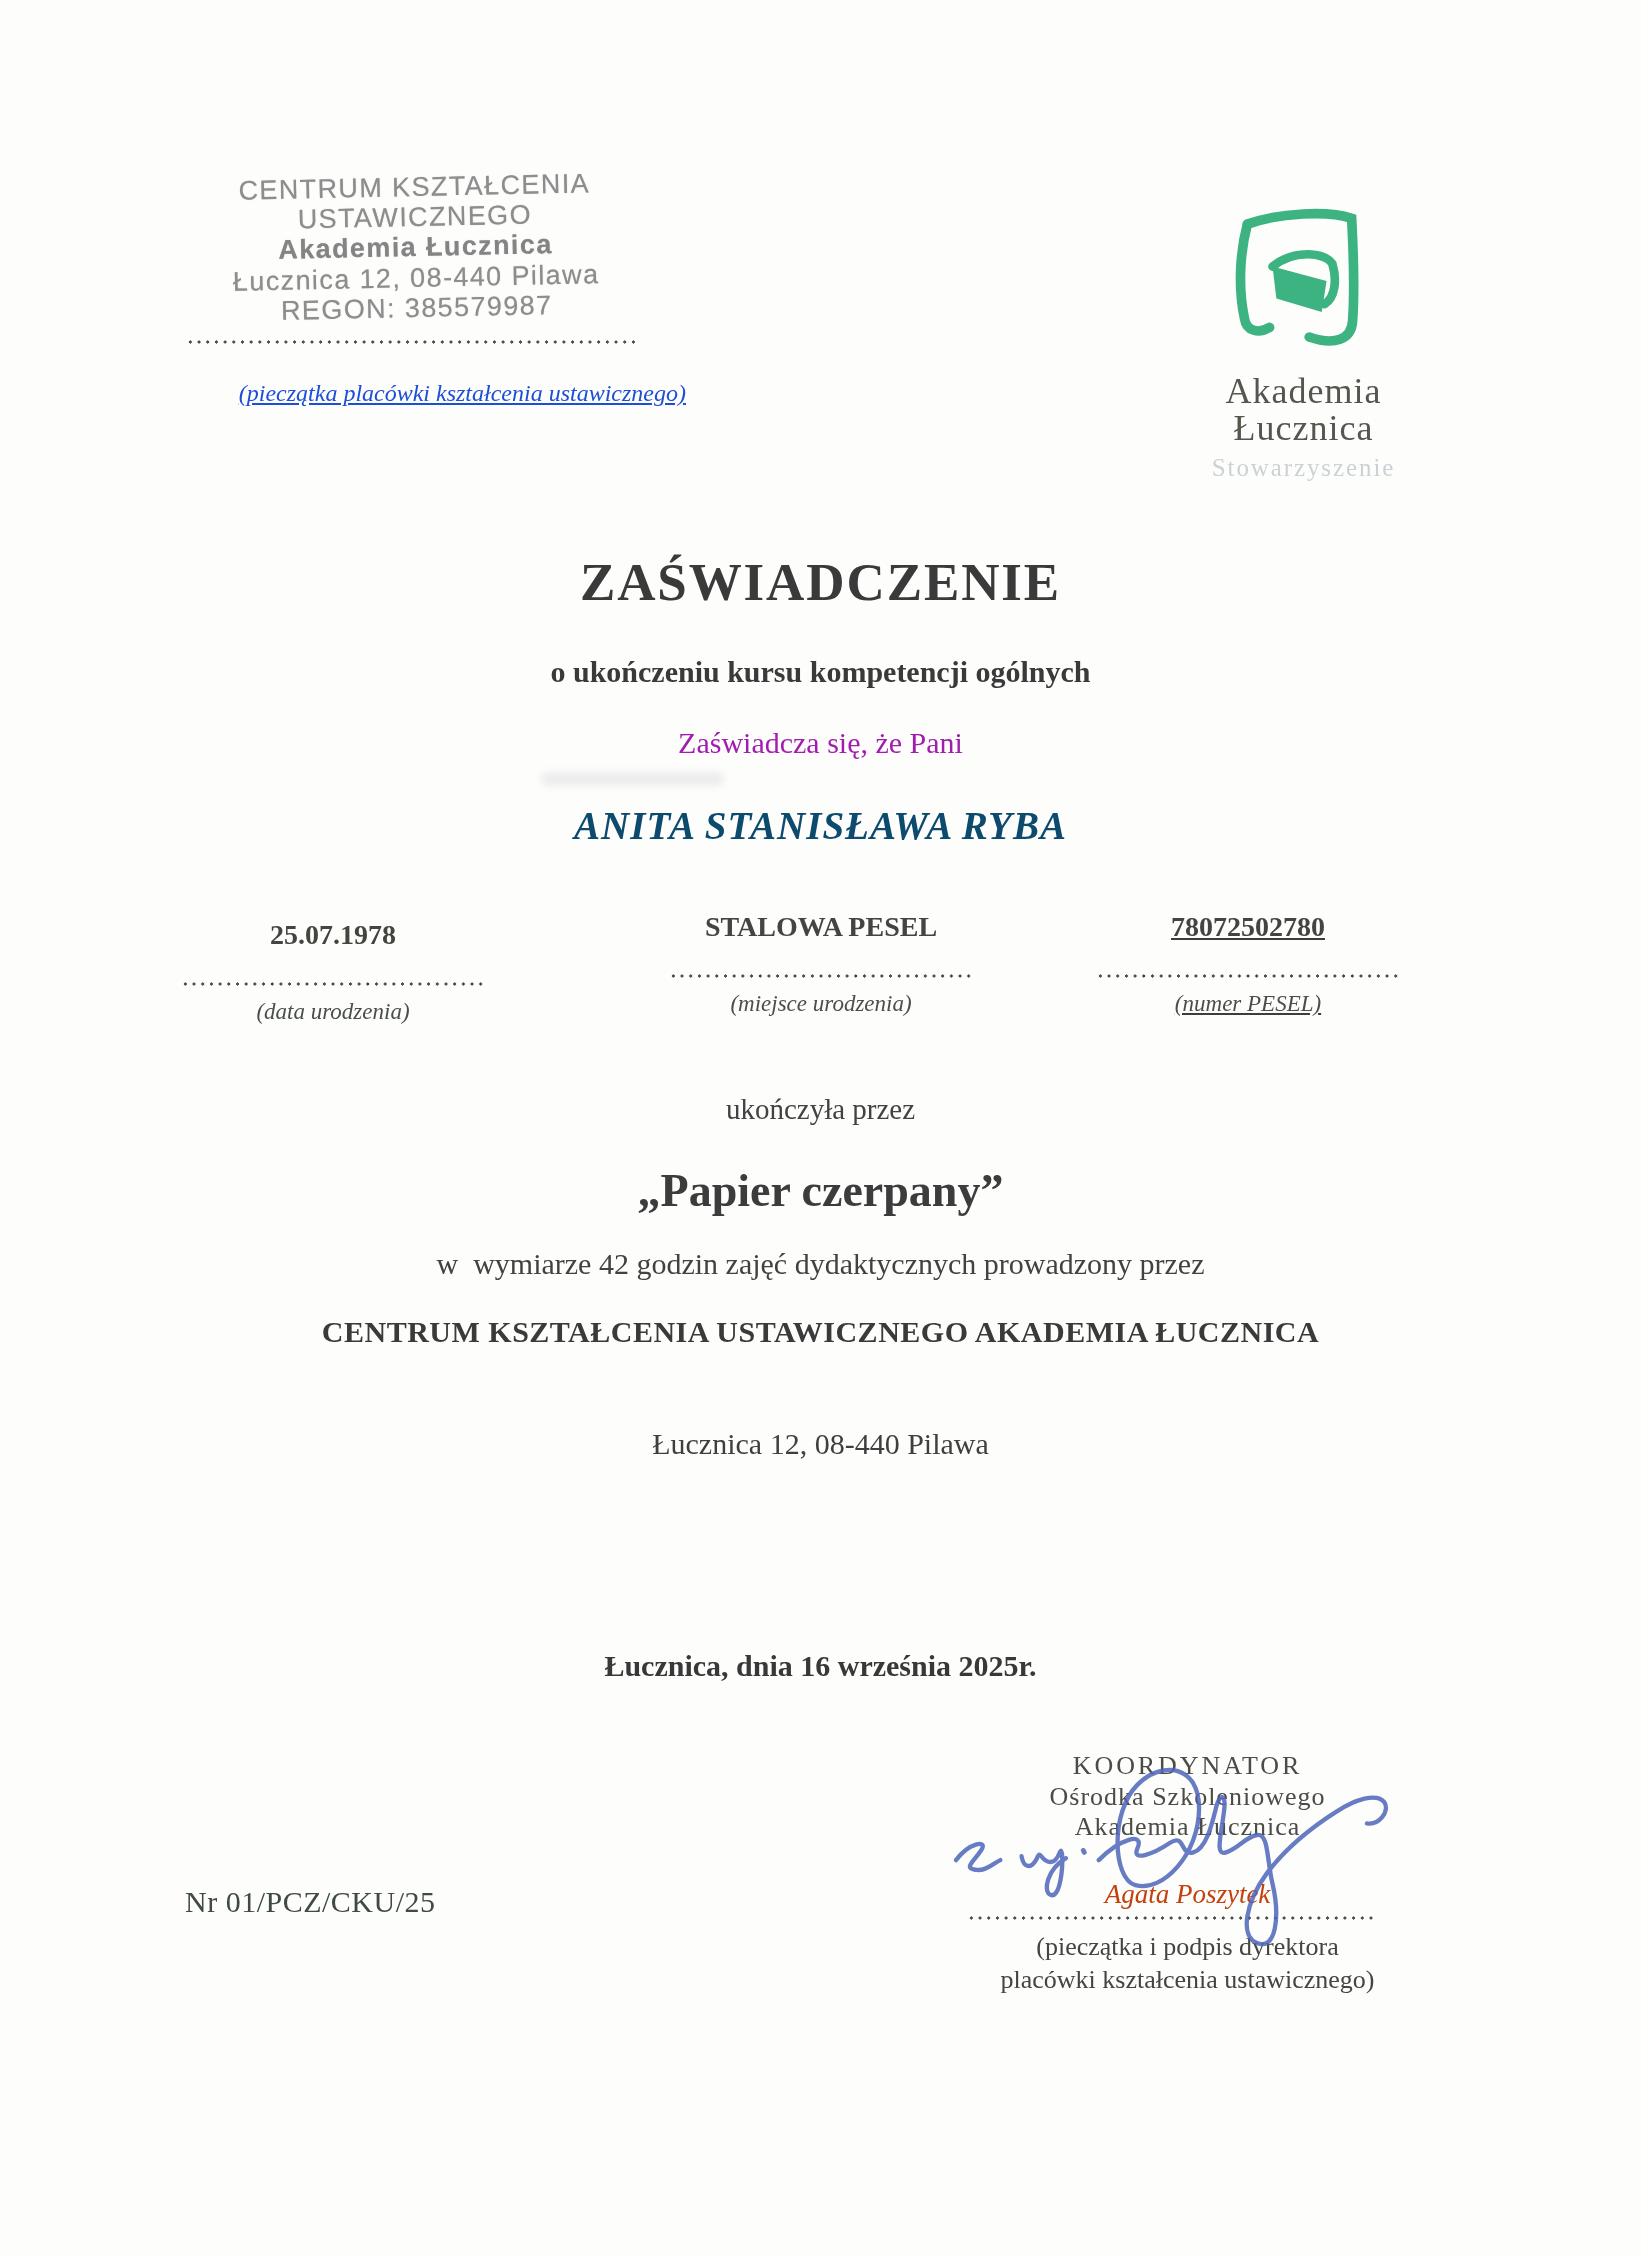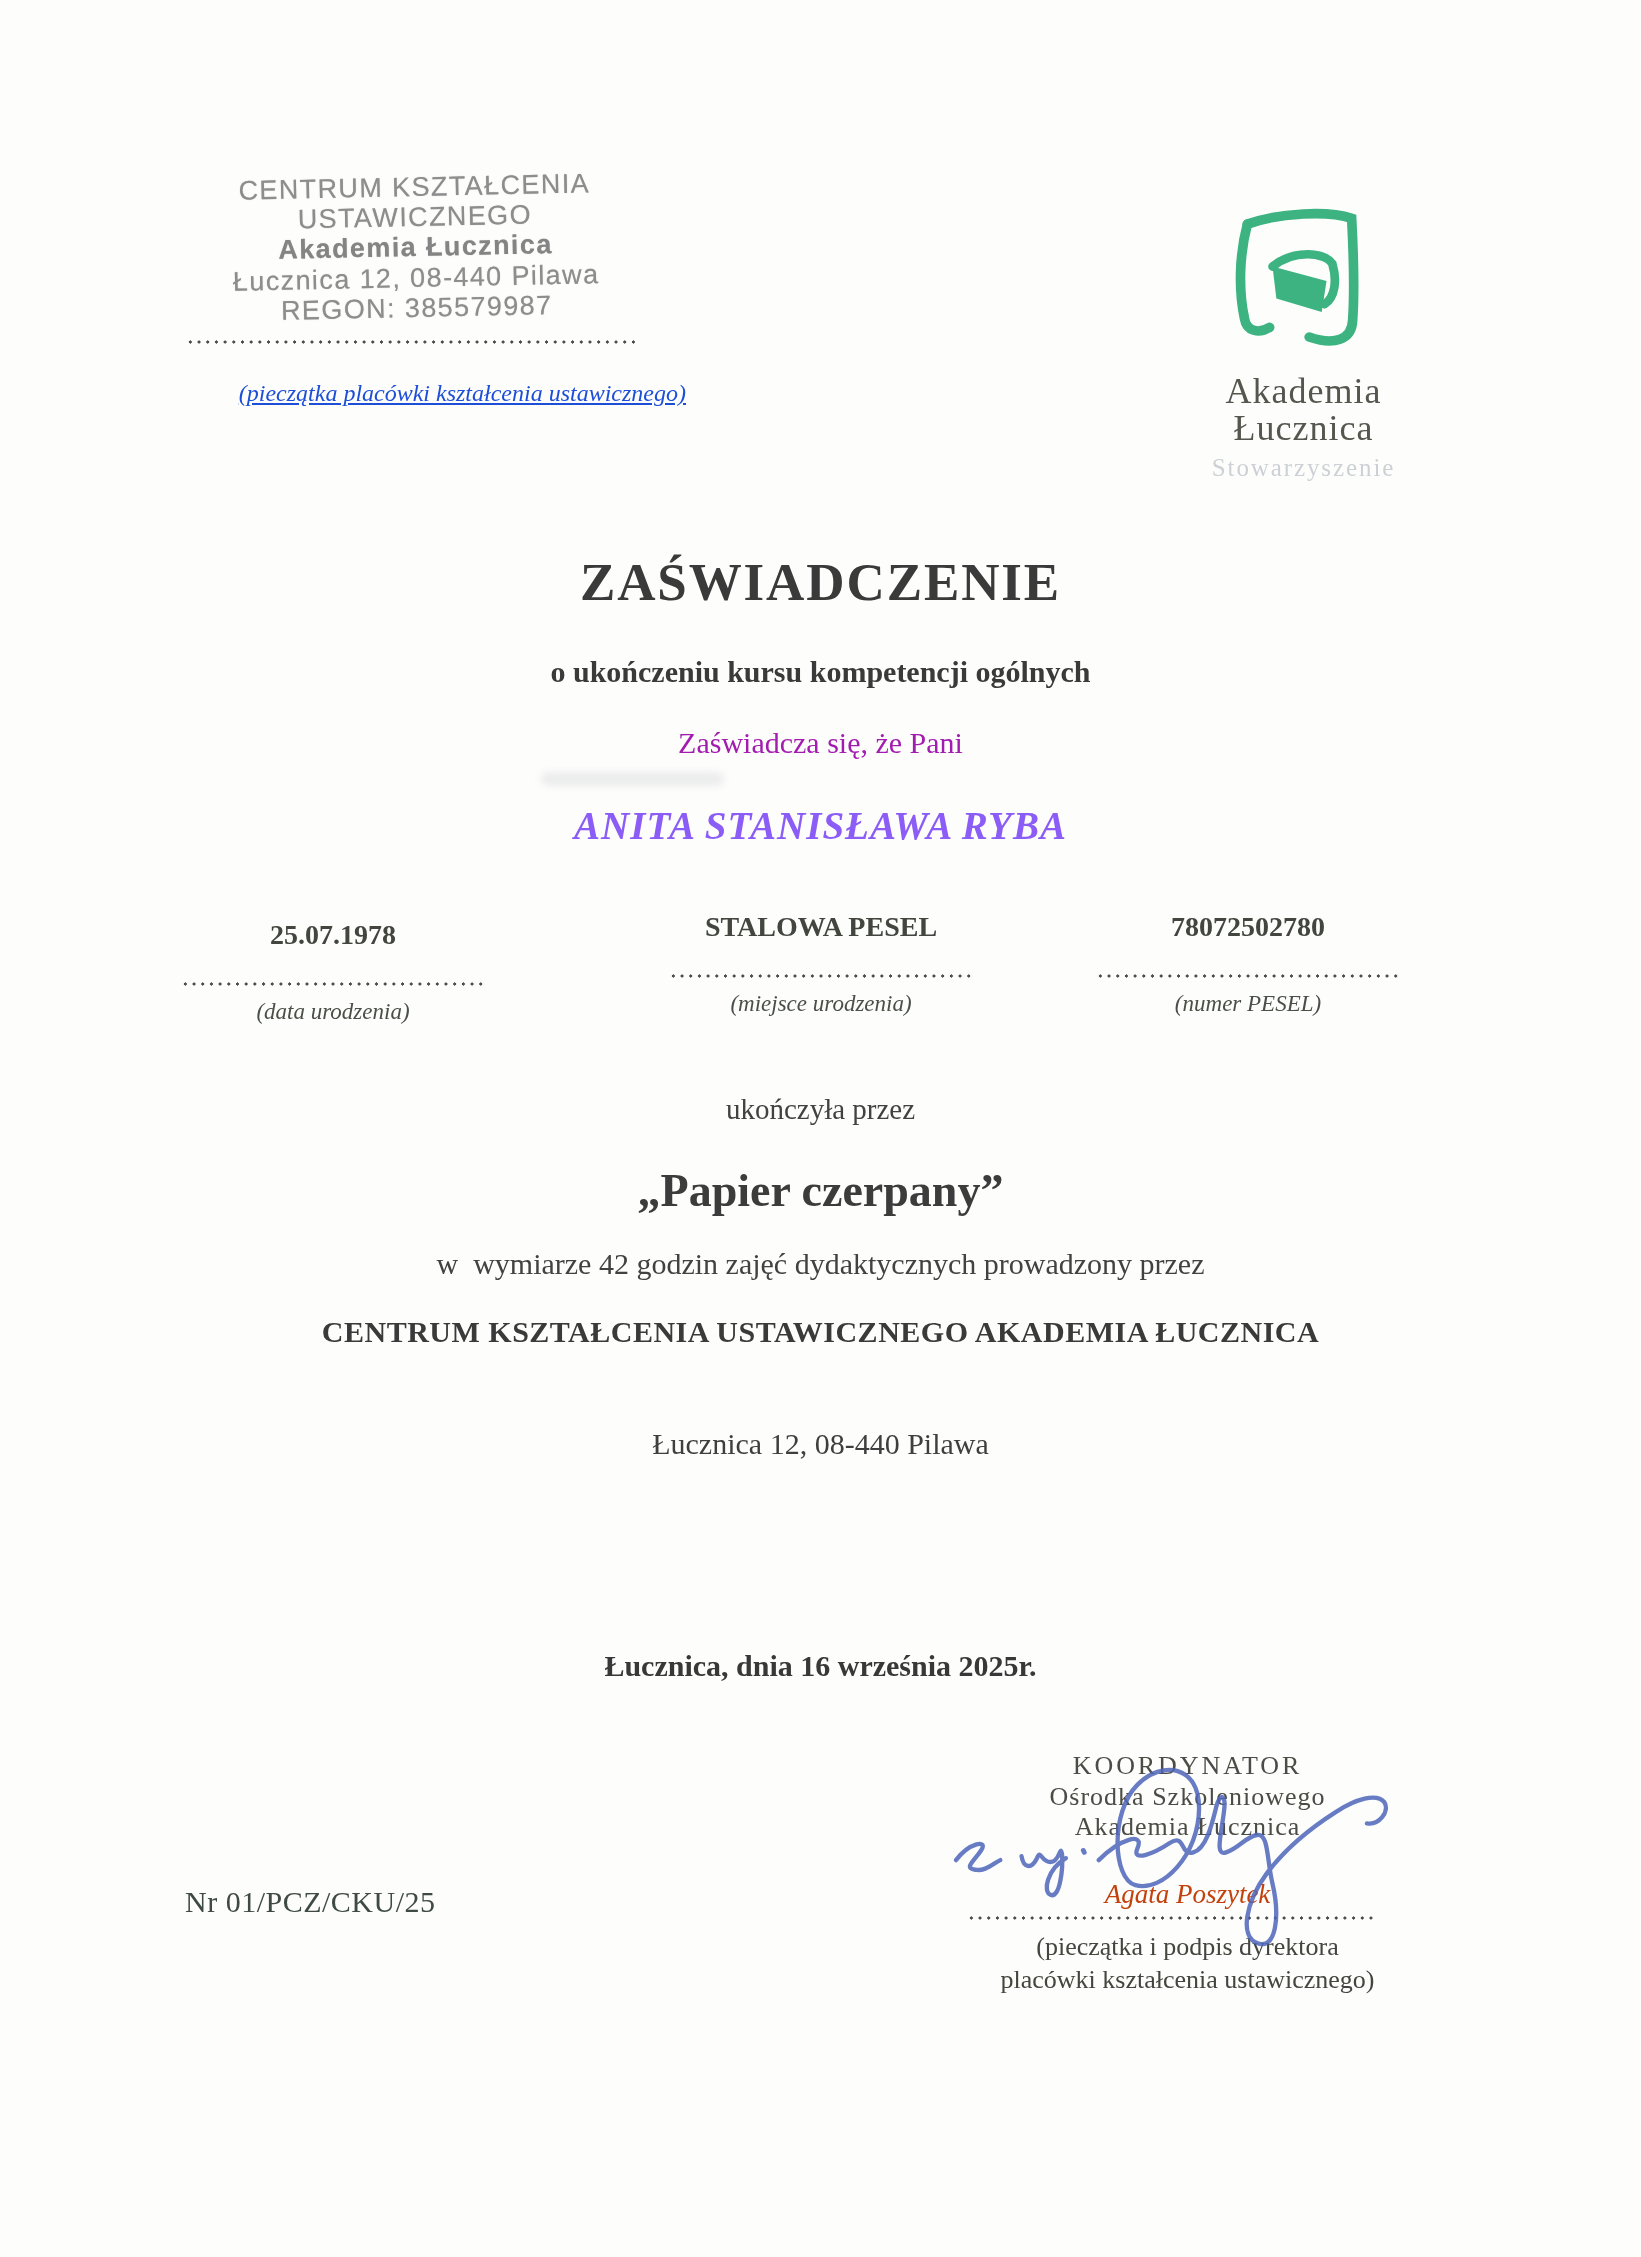--- a/index.html
+++ b/index.html
@@ -51,27 +51,27 @@
   .logo-subtext{
     left:1173px;top:454px;width:261px;text-align:center;
     font-size:25px;color:#ccd1d5;letter-spacing:1.9px;
   }
 
   
   .doc-title{left:0;top:552px;width:1641px;font-size:53px;font-weight:700;letter-spacing:1.9px;color:#3a3a3a;}
   .doc-subtitle{left:0;top:655px;width:1641px;font-size:30px;font-weight:700;color:#3a3a3a;}
   .intro-line{left:0;top:726px;width:1641px;font-size:30px;color:#a21caf;}
   .smudge{left:541px;top:772px;width:183px;height:13.5px;background:#b9bcbe;opacity:.25;filter:blur(3.9px);border-radius:6.8px;}
-  .recipient{left:0;top:803px;width:1641px;font-size:39px;font-weight:700;font-style:italic;letter-spacing:1px;color:#8b5cf6;}
+  .recipient{left:0;top:803px;width:1641px;font-size:39px;font-weight:700;font-style:italic;letter-spacing:1px;color:#0c4a6e;}
 
   
   .field{width:348px;text-align:center;}
   .f1{left:159px;top:911px;margin-top:8px;}
   .f2{left:647px;top:911px;}
-  .f3{left:1074px;top:911px;}
+  .f3{left:1074px;top:911px;text-decoration:underline;}
   .field .val{font-size:28px;font-weight:700;color:#42463f;}
   .field .dots{margin:31px auto 0 auto;width:304px;}
   .field .lbl{margin-top:13.5px;font-size:23px;font-style:italic;color:#4a5048;}
 
   
   .lead-line{left:0;top:1093px;width:1641px;font-size:29px;color:#424242;}
   .course-name{left:0;top:1164px;width:1641px;font-size:46px;font-weight:700;color:#3c3c3c;}
   .hours-line{left:0;top:1247px;width:1641px;font-size:30px;color:#424242;white-space:pre;}
   .organizer{left:0;top:1315px;width:1641px;font-size:30px;font-weight:700;letter-spacing:0.5px;color:#3a3a3a;}
   .org-address{left:0;top:1427px;width:1641px;font-size:30px;color:#3f3f3f;}

